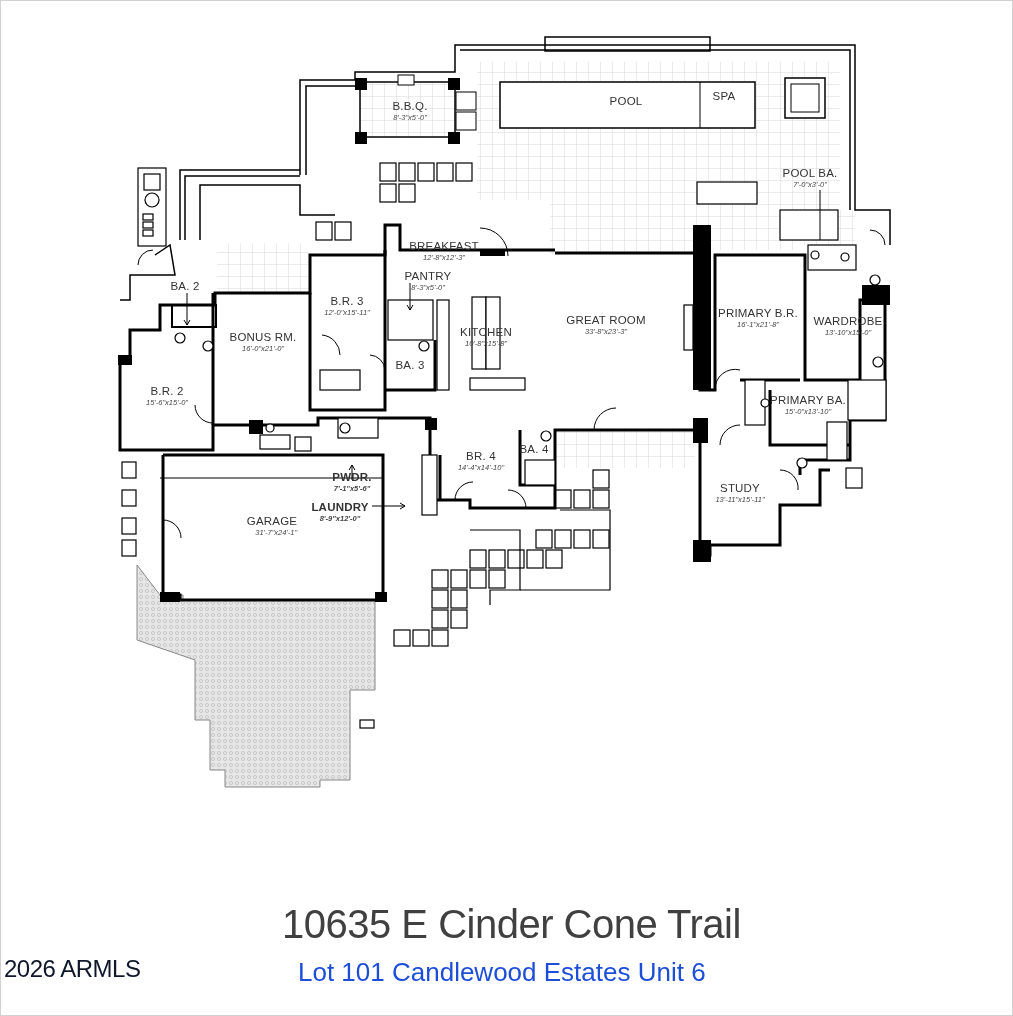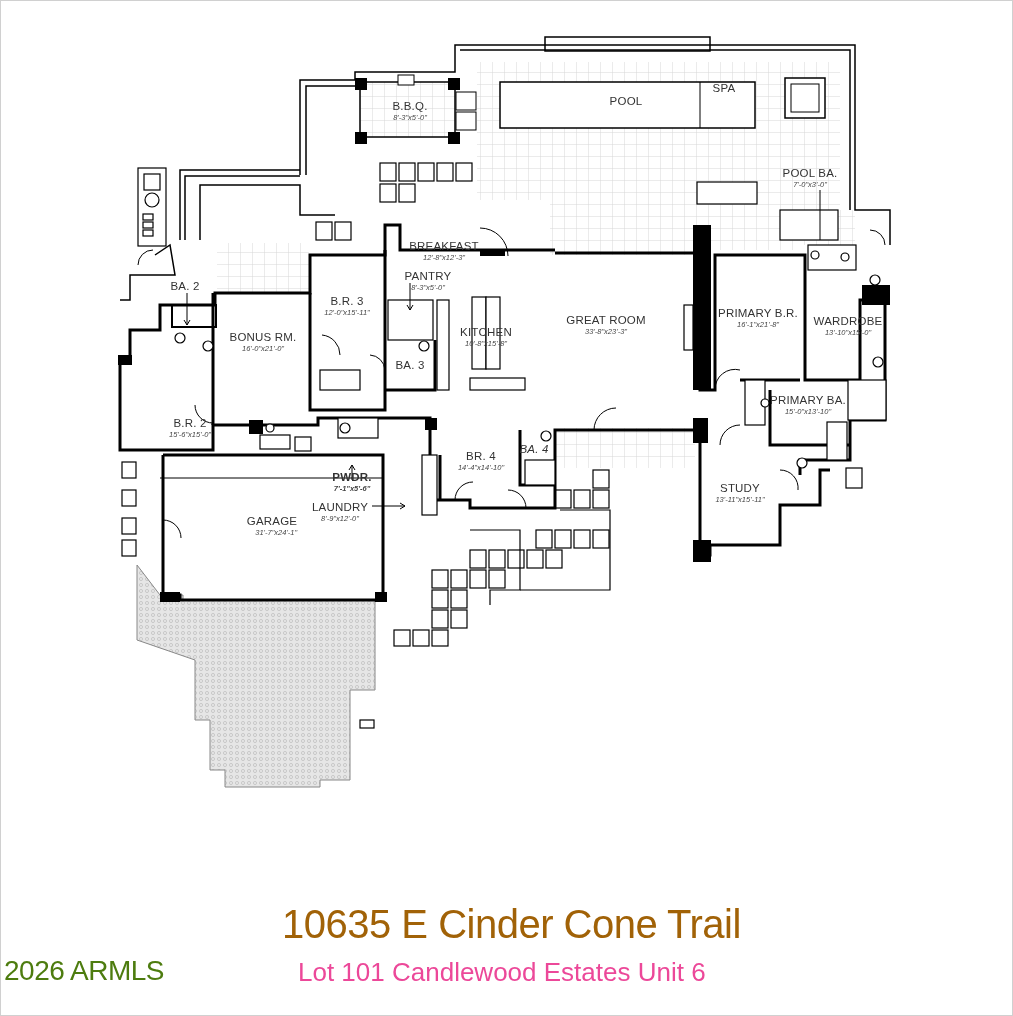--- a/index.html
+++ b/index.html
@@ -2,23 +2,23 @@
 <html><head>
 <meta charset="utf-8">
 <style>
   html, body { margin:0; padding:0; background:#fff; }
   body { width:1013px; height:1016px; position:relative; overflow:hidden; font-family:"Liberation Sans", sans-serif; }
   .frame { position:absolute; left:0; top:0; width:1011px; height:1014px; border:1px solid #d0d0d0; }
   svg.plan { position:absolute; left:0; top:0; }
   .lbl { position:absolute; transform:translate(-50%,-50%); text-align:center; color:#333; white-space:nowrap; }
   .lbl .n { font-size:11.5px; letter-spacing:0.2px; display:block; line-height:13px; }
   .lbl .d { font-size:7.5px; display:block; line-height:10px; color:#444; font-style:italic; }
-  .title { position:absolute; left:282px; top:902px; font-size:40px; color:#a16207; letter-spacing:-0.5px; white-space:nowrap; }
-  .subtitle { position:absolute; left:298px; top:957px; font-size:26px; color:#ec4899; white-space:nowrap; }
-  .copy { position:absolute; left:4px; top:955px; font-size:28px; color:#4d7c0f; white-space:nowrap; letter-spacing:-0.5px; }
+  .title { position:absolute; left:282px; top:902px; font-size:40px; color:#404040; letter-spacing:-0.5px; white-space:nowrap; }
+  .subtitle { position:absolute; left:298px; top:957px; font-size:26px; color:#1d4ed8; white-space:nowrap; }
+  .copy { position:absolute; left:4px; top:955px; font-size:24px; color:#0f172a; white-space:nowrap; letter-spacing:-0.5px; }
 </style>
 </head>
 <body>
 
 <div class="frame"></div>
 
 <svg class="plan" width="1013" height="880" viewBox="0 0 1013 880">
   <defs>
     <pattern id="tile" width="12" height="12" patternUnits="userSpaceOnUse">
       <rect width="12" height="12" fill="#fff"></rect>
@@ -212,21 +212,21 @@
   </g>
 </svg>
 
 <div class="lbl" style="left:410px;top:111px;">
   <span class="n">B.B.Q.</span>
   <span class="d">8'-3"x5'-0"</span>
 </div>
 <div class="lbl" style="left:626px;top:101px;">
   <span class="n">POOL</span>
 </div>
-<div class="lbl" style="left:724px;top:88px;">
+<div class="lbl" style="left:724px;top:96px;">
   <span class="n">SPA</span>
 </div>
 <div class="lbl" style="left:810px;top:178px;">
   <span class="n">POOL BA.</span>
   <span class="d">7'-0"x3'-0"</span>
 </div>
 <div class="lbl" style="left:444px;top:251px;">
   <span class="n">BREAKFAST</span>
   <span class="d">12'-8"x12'-3"</span>
 </div>
@@ -257,40 +257,40 @@
   <span class="n">WARDROBE</span>
   <span class="d">13'-10"x15'-0"</span>
 </div>
 <div class="lbl" style="left:185px;top:286px;">
   <span class="n">BA. 2</span>
 </div>
 <div class="lbl" style="left:263px;top:342px;">
   <span class="n">BONUS RM.</span>
   <span class="d">16'-0"x21'-0"</span>
 </div>
-<div class="lbl" style="left:167px;top:428px;margin-left:23px;">
+<div class="lbl" style="left:167px;top:396px;">
   <span class="n">B.R. 2</span>
   <span class="d">15'-6"x15'-0"</span>
 </div>
 <div class="lbl" style="left:808px;top:405px;">
   <span class="n">PRIMARY BA.</span>
   <span class="d">15'-0"x13'-10"</span>
 </div>
 <div class="lbl" style="left:481px;top:461px;">
   <span class="n">BR. 4</span>
   <span class="d">14'-4"x14'-10"</span>
 </div>
-<div class="lbl" style="left:534px;top:449px;font-style:italic;">
+<div class="lbl" style="left:534px;top:449px;">
   <span class="n">BA. 4</span>
 </div>
 <div class="lbl" style="left:352px;top:482px;font-weight:bold;">
   <span class="n">PWDR.</span>
   <span class="d">7'-1"x5'-6"</span>
 </div>
-<div class="lbl" style="left:340px;top:512px;">
+<div class="lbl" style="left:340px;top:512px;font-weight:bold;">
   <span class="n">LAUNDRY</span>
   <span class="d">8'-9"x12'-0"</span>
 </div>
 <div class="lbl" style="left:272px;top:526px;text-align:right;">
   <span class="n">GARAGE</span>
   <span class="d">31'-7"x24'-1"</span>
 </div>
 <div class="lbl" style="left:740px;top:493px;">
   <span class="n">STUDY</span>
   <span class="d">13'-11"x15'-11"</span>

